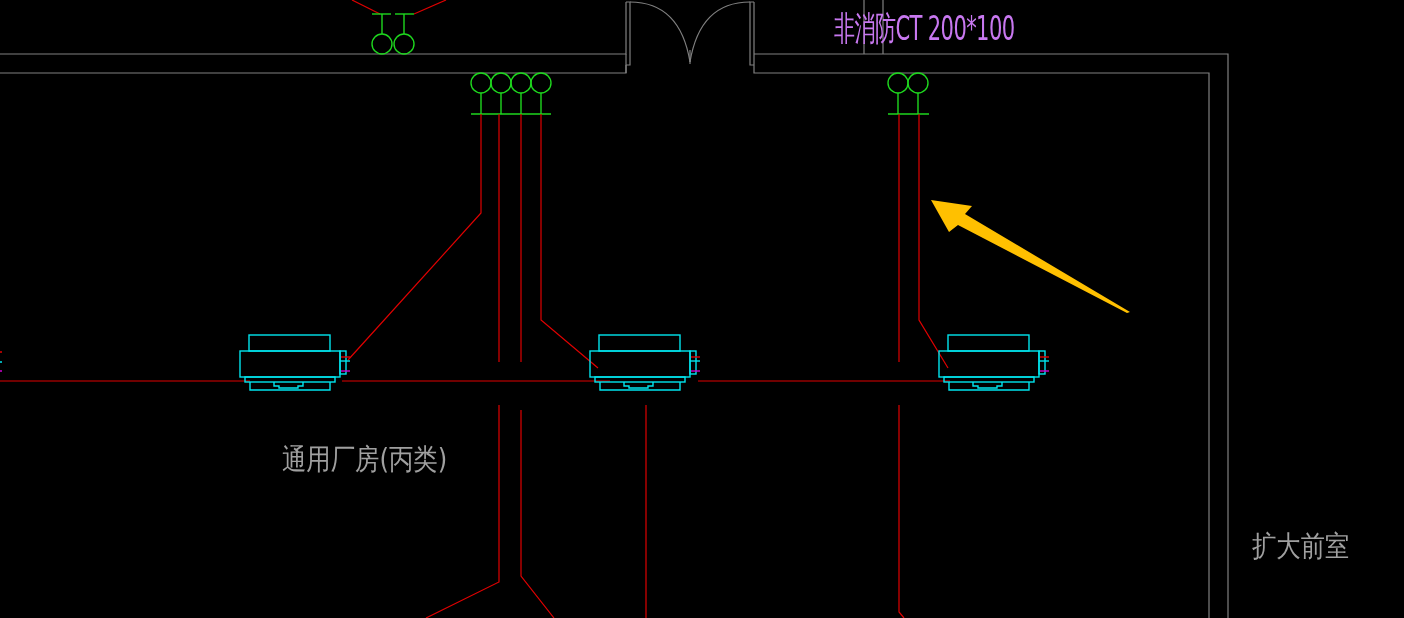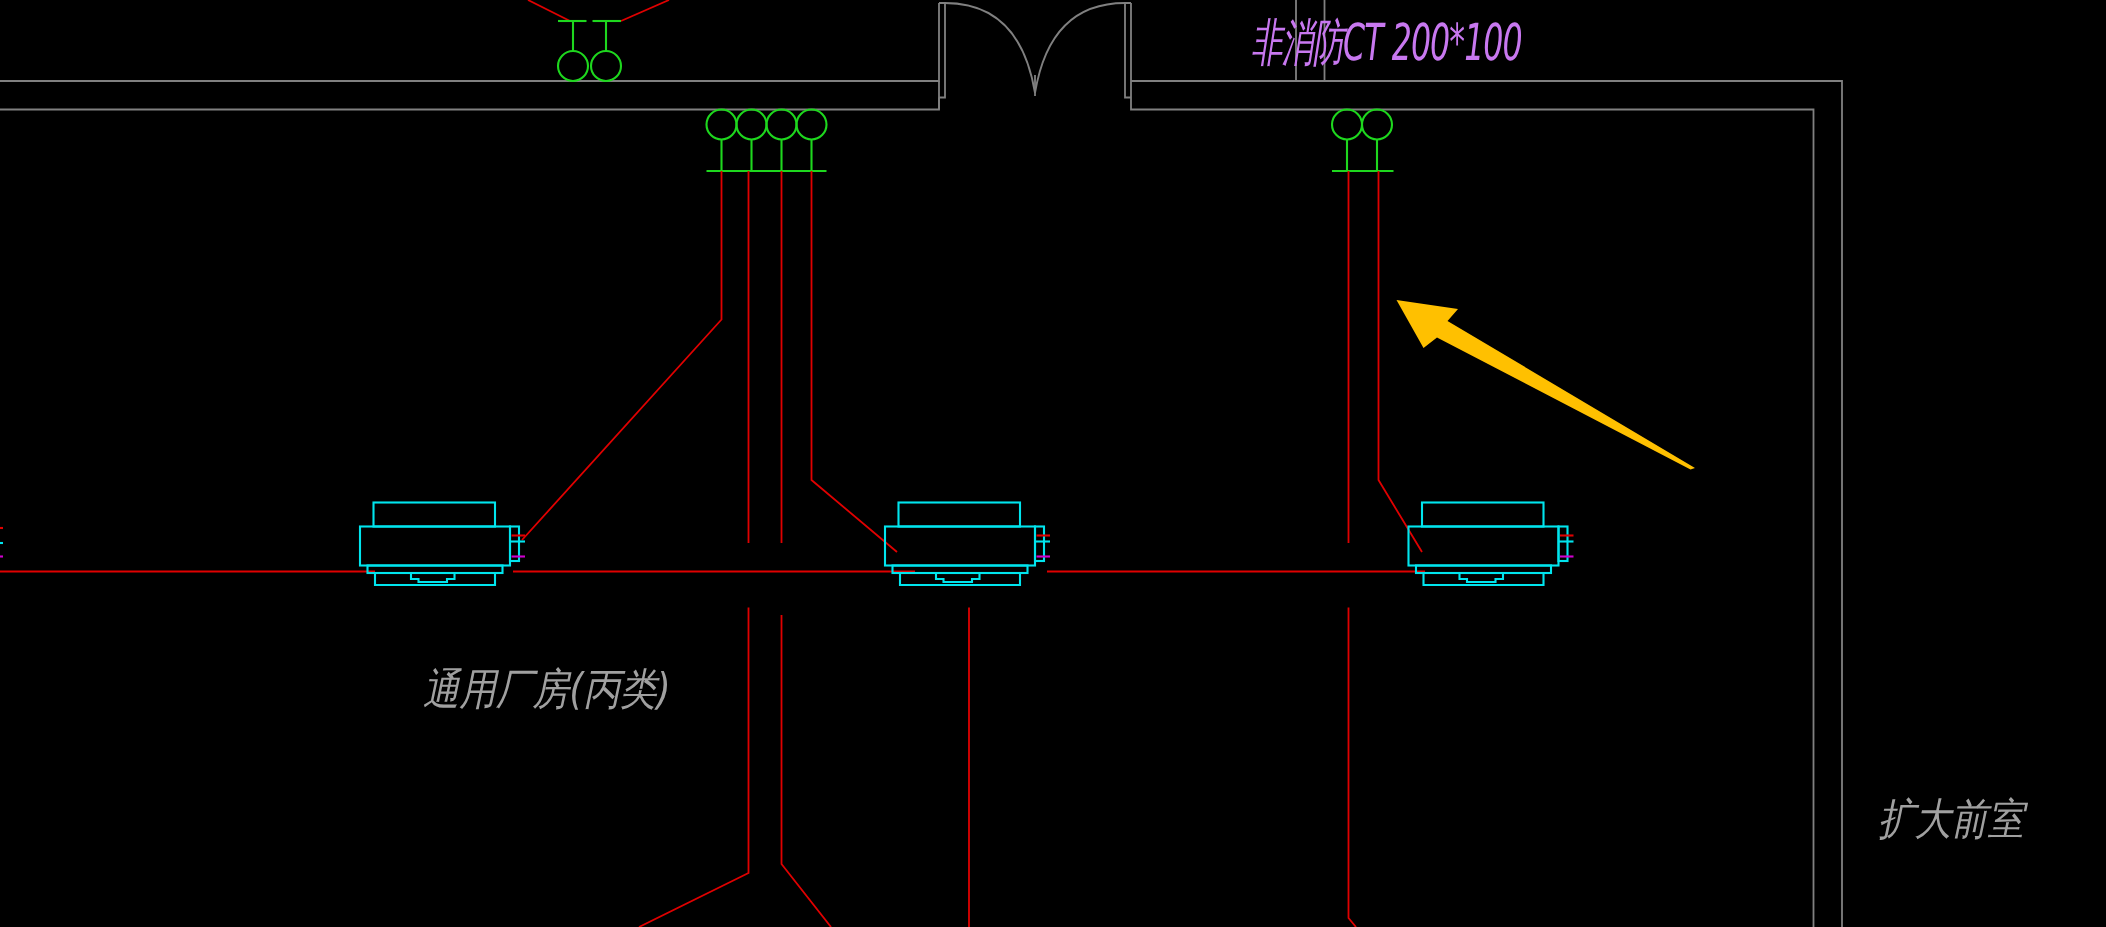--- a/index.html
+++ b/index.html
@@ -1,16 +1,16 @@
 <!DOCTYPE html>
 <html><head>
   <meta charset="utf-8">
   <style>
     html, body { margin: 0; padding: 0; background: #000; }
-    #canvas { position: relative; width: 1404px; height: 618px; background: #000; overflow: hidden; font-style: italic; }
+    #canvas { position: relative; width: 1404px; height: 618px; background: #000; overflow: hidden; }
     svg { position: absolute; left: 0; top: 0; }
     .label { position: absolute; font-family: "DejaVu Sans", sans-serif; white-space: nowrap; transform-origin: left top; }
     .wall { stroke: #808080; stroke-width: 1.2; fill: none; }
     .pipe { stroke: #e00000; stroke-width: 1.2; fill: none; }
     .grn { stroke: #1ed71e; stroke-width: 1.4; fill: none; }
     .cy { stroke: #00e5ee; stroke-width: 1.4; fill: none; }
     .mg { stroke: #d000d0; stroke-width: 1.4; }
   </style>
 </head>
 <body>

